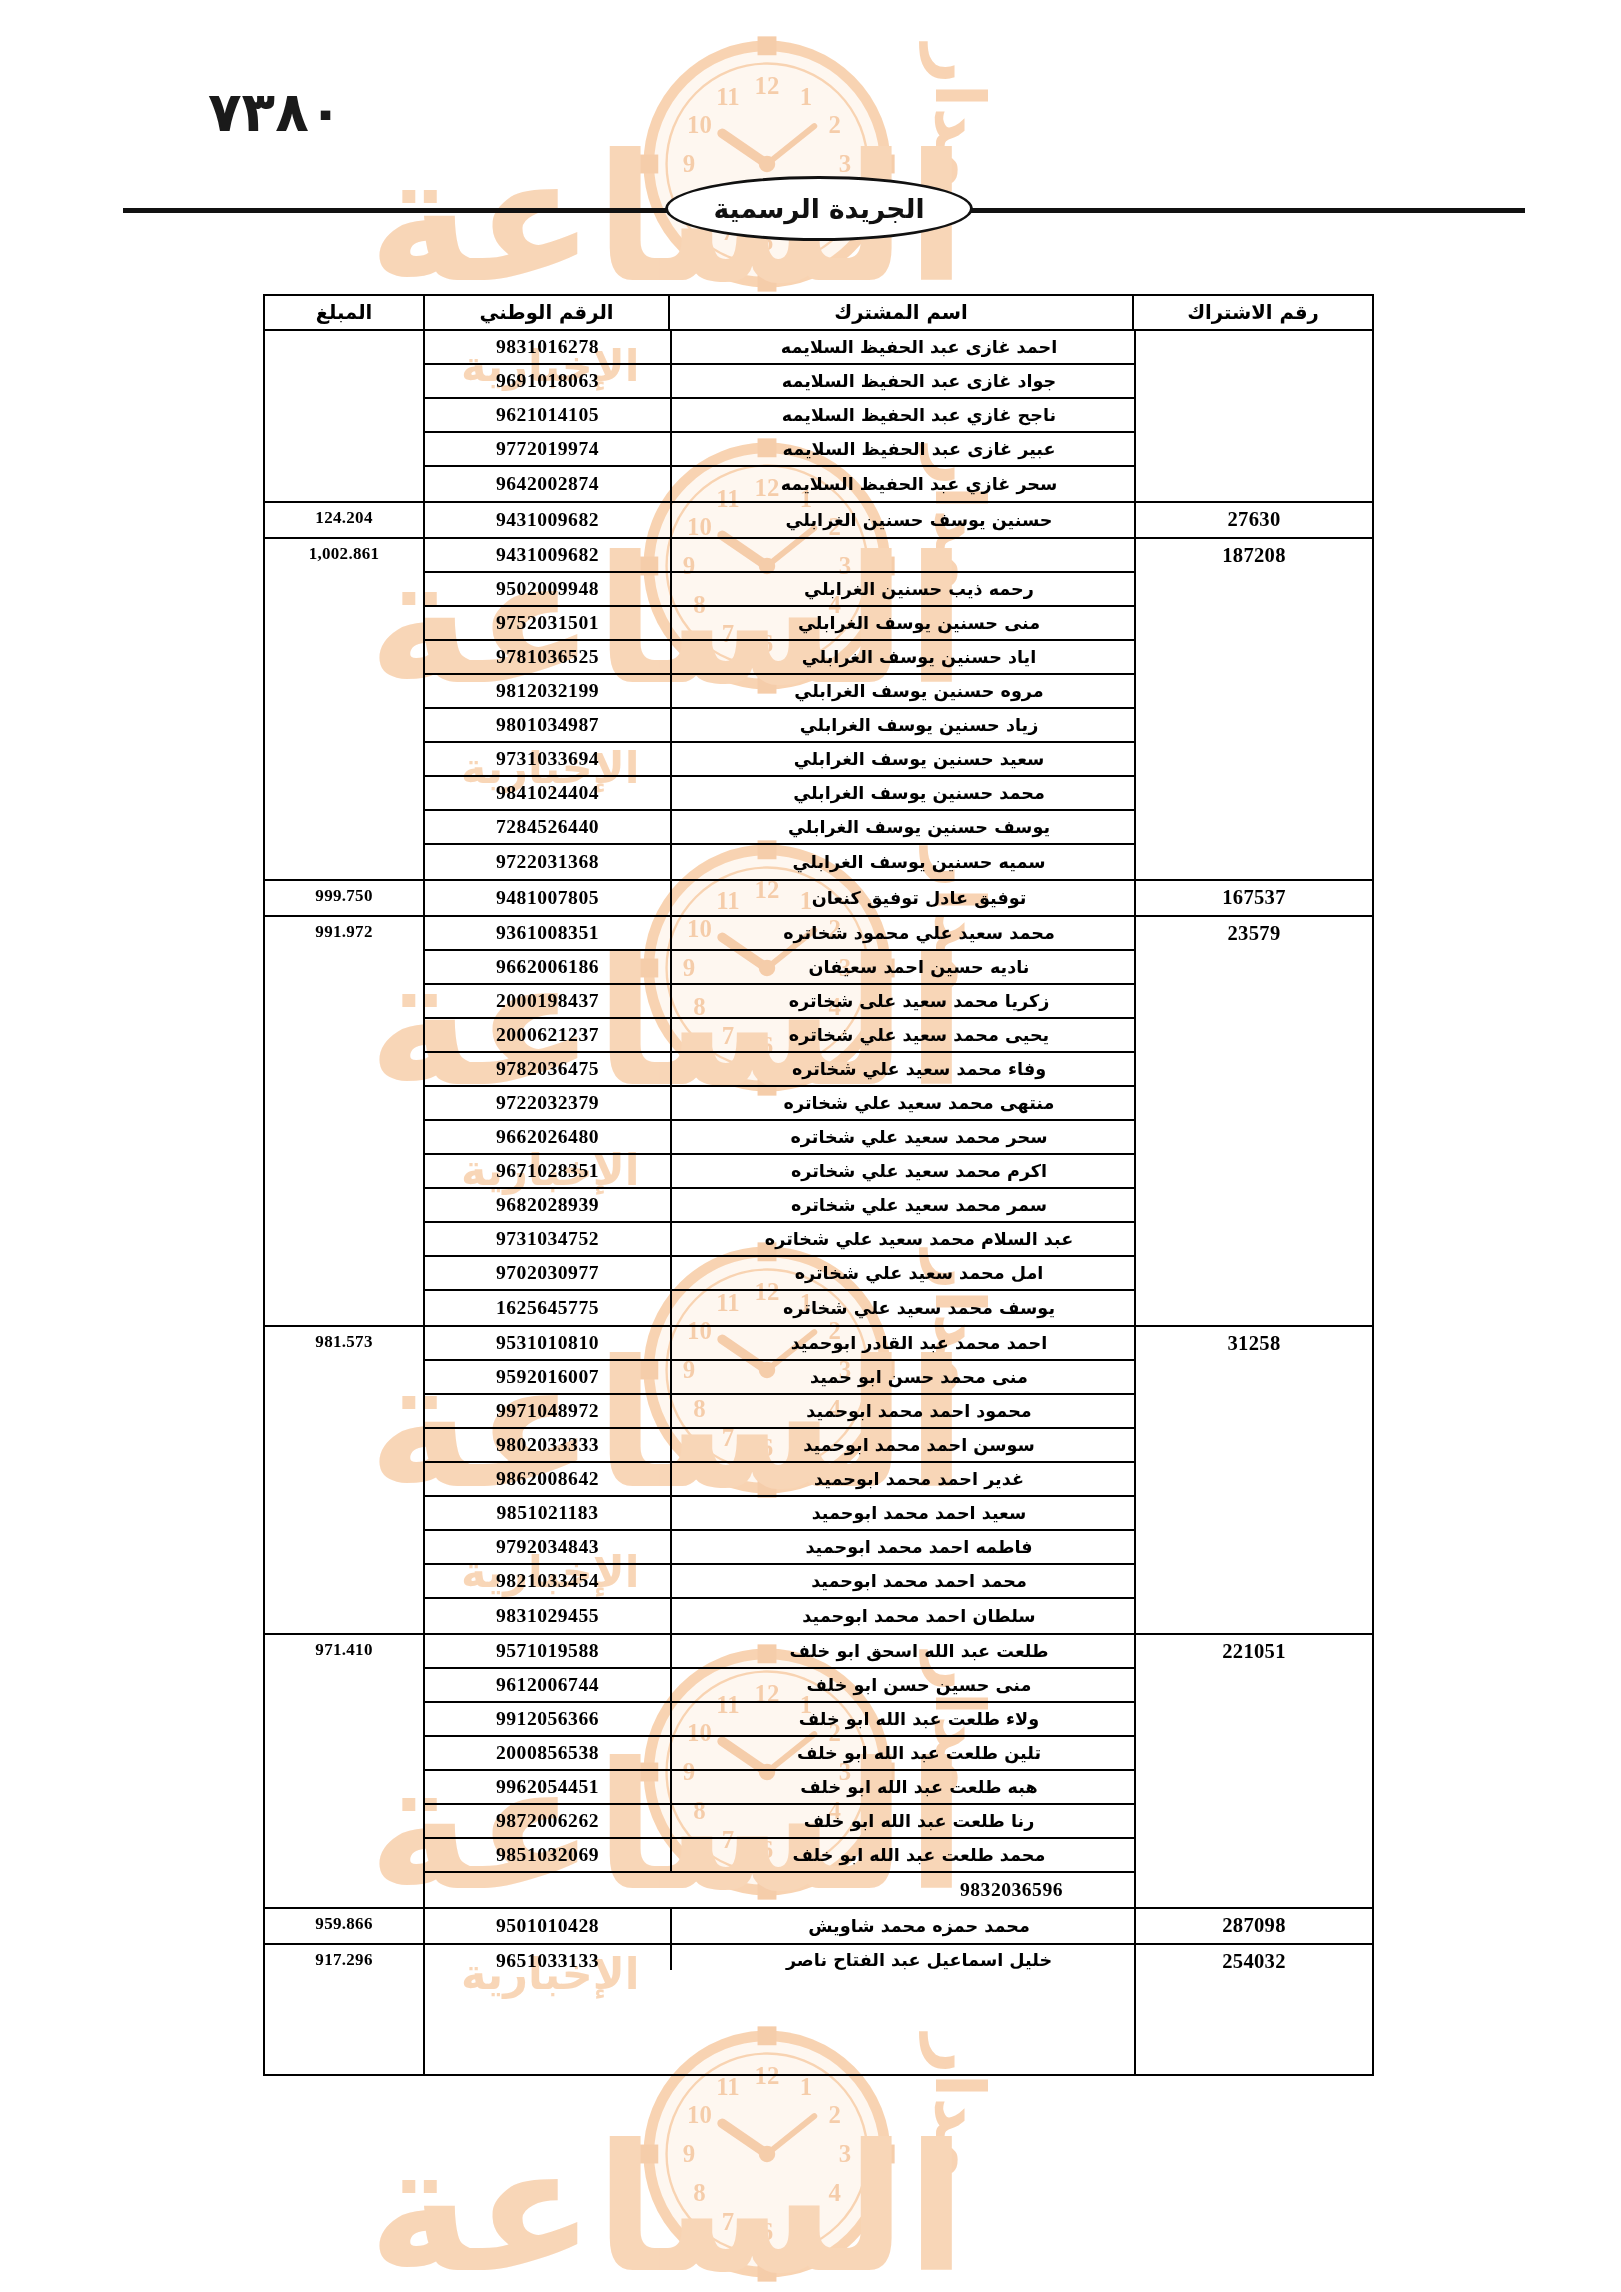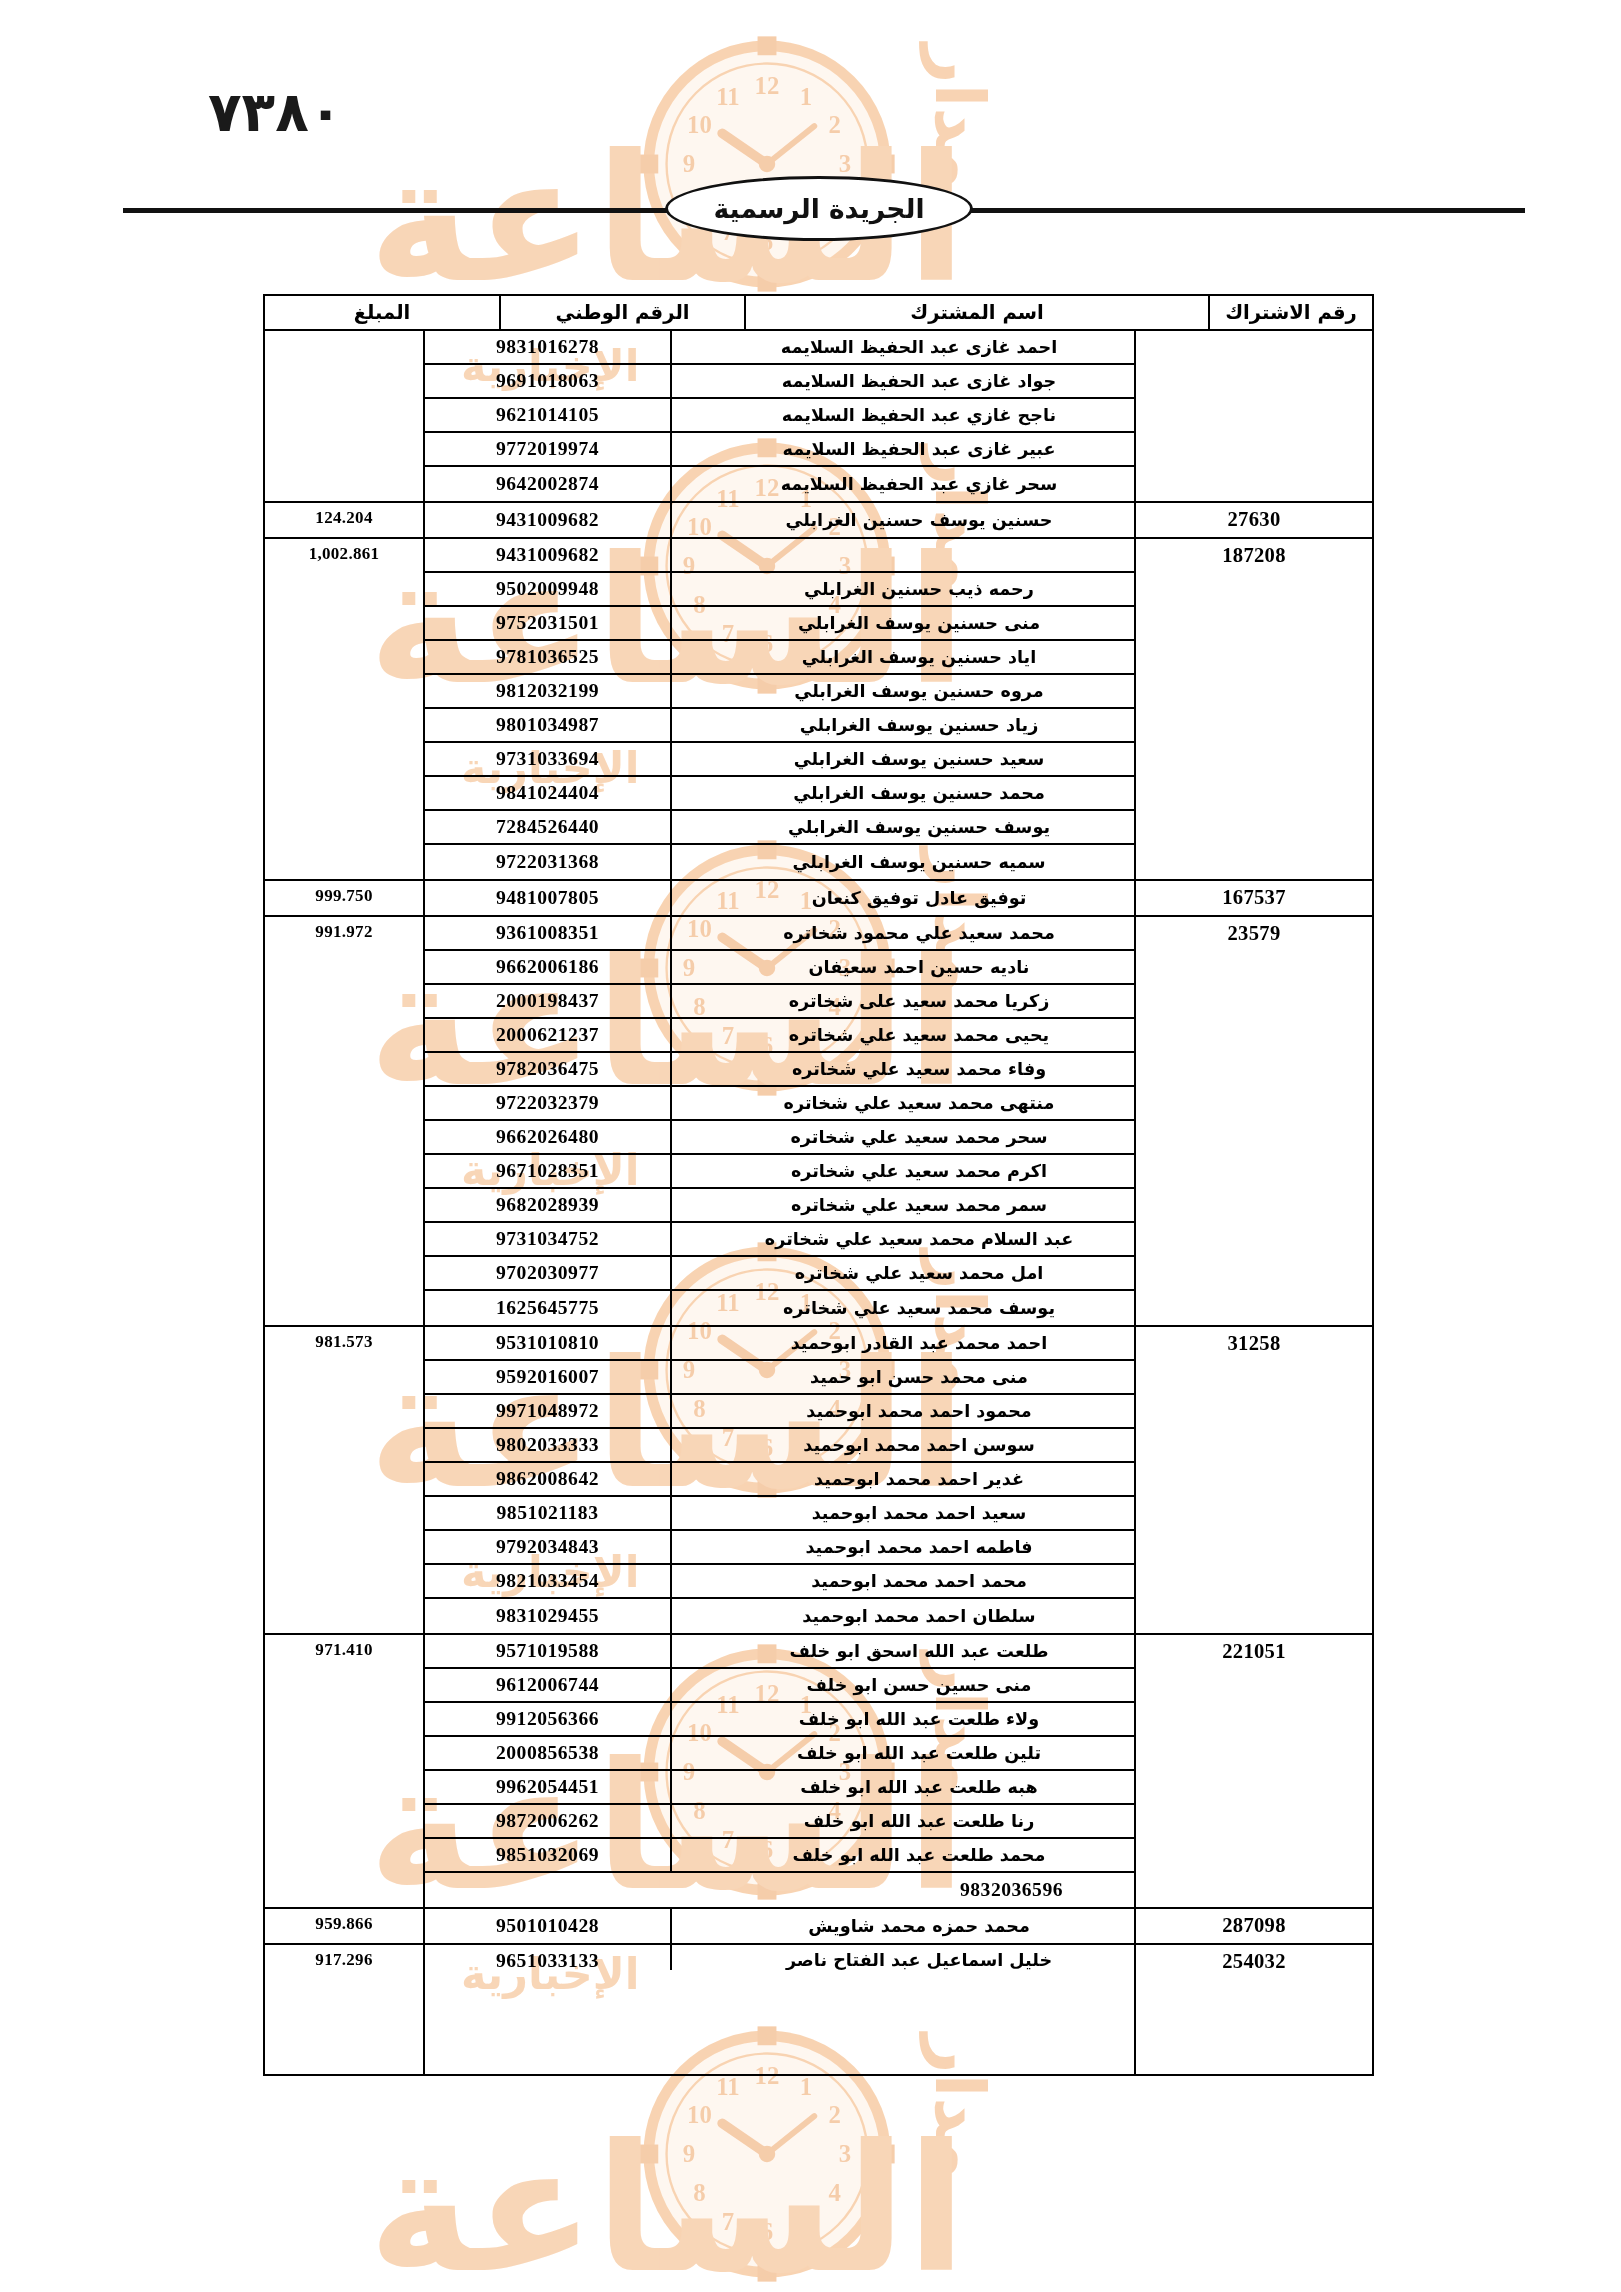--- a/index.html
+++ b/index.html
@@ -69,21 +69,21 @@
     border: 2.9px solid #000;
     z-index: 1;
     background: transparent;
     color: #000;
   }
   .header-row { display: flex; height: 35px; border-bottom: 2px solid #000; }
   .header-row .hcell {
     display: flex; align-items: center; justify-content: center;
     font-size: 19.6px; font-weight: bold;
   }
-  .h-sub  { width: 164px; border-left: 2px solid #000; text-align: right; }
+  .h-sub  { width: 240px; border-left: 2px solid #000; text-align: right; }
   .h-name { width: 464px; border-left: 2px solid #000; }
   .h-nat  { width: 245px; border-left: 2px solid #000; }
   .h-amt  { flex: 1; }
 
   .group { display: flex; border-bottom: 2px solid #000; }
   .group:last-child { border-bottom: none; }
 
   .cell-sub {
     width: 238px; border-left: 2px solid #000;
     display: flex; justify-content: center; align-items: flex-start;

